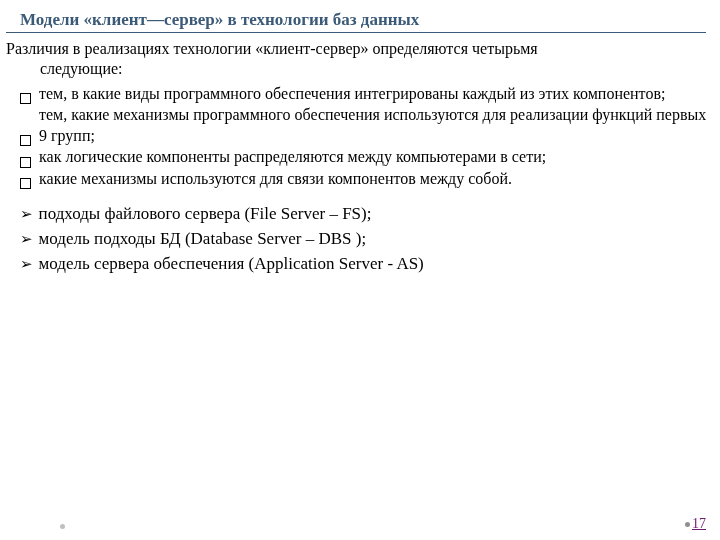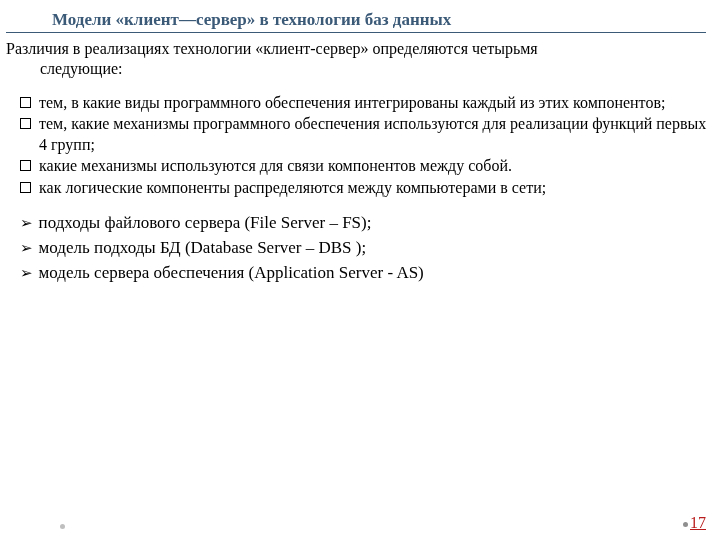--- a/index.html
+++ b/index.html
@@ -9,50 +9,49 @@
     font-family: "Times New Roman", Times, serif;
     color: #000;
     overflow: hidden;
     position: relative;
   }
   .title {
     color: #3b5a78;
     font-weight: bold;
     font-size: 17px;
     padding: 10px 16px 2px 20px;
-    margin-left: 32px;
   }
   .divider {
     height: 1px;
     background: #3b5a78;
     margin: 0 14px 6px 6px;
   }
   .content {
     padding: 0 10px 0 6px;
     font-size: 16px;
     line-height: 1.28;
   }
   .intro {
-    margin-bottom: 13px;
+    margin-bottom: 4px;
   }
   .intro .lead {
     display: block;
   }
   .intro .factors {
     display: block;
     margin-left: 34px;
   }
   ul.qlist {
     list-style: none;
     margin-left: 14px;
     margin-bottom: 14px;
   }
   ul.qlist li {
     display: flex;
-    align-items: flex-start;
+    align-items: flex-end;
     margin-bottom: 1px;
   }
   ul.qlist li .bullet {
     width: 11px; height: 11px;
     border: 1.4px solid #000;
     flex: none;
     margin-top: 4px;
     margin-right: 8px;
   }
   ul.qlist li .txt { flex: 1; }
@@ -72,22 +71,22 @@
   ul.alist li .arrow {
     flex: none;
     margin-right: 6px;
     font-size: 15px;
     line-height: 22px;
   }
   ul.alist li .atxt { flex: 1; line-height: 22px; }
   .pagenum {
     position: absolute;
     bottom: 8px; right: 14px;
-    color: #b91c1c;
-    font-size: 16px;
+    color: #701a75;
+    font-size: 14px;
     text-decoration: underline;
   }
   .pagenum::before {
     content: "";
     display: inline-block;
     width: 5px; height: 5px;
     background: #8f8f8f;
     border-radius: 50%;
     vertical-align: middle;
     margin-right: 2px;
@@ -113,29 +112,29 @@
     <span class="factors">следующие:</span>
   </div>
 
   <ul class="qlist">
     <li>
       <span class="bullet"></span>
       <span class="txt">тем, в какие виды программного обеспечения интегрированы каждый из этих компонентов;</span>
     </li>
     <li>
       <span class="bullet"></span>
-      <span class="txt">тем, какие механизмы программного обеспечения  используются для реализации функций первых 4 групп;</span>
+      <span class="txt">тем, какие механизмы программного обеспечения  используются для реализации функций первых 9 групп;</span>
+    </li>
+    <li>
+      <span class="bullet"></span>
+      <span class="txt">как логические компоненты распределяются между компьютерами в сети;</span>
     </li>
     <li>
       <span class="bullet"></span>
       <span class="txt">какие механизмы используются для связи компонентов между собой.</span>
-    </li>
-    <li>
-      <span class="bullet"></span>
-      <span class="txt">как логические компоненты распределяются между компьютерами в сети;</span>
     </li>
   </ul>
 
 
   <ul class="alist">
     <li>
       <span class="arrow">➢</span>
       <span class="atxt">подходы файлового сервера    (File Server – FS);</span>
     </li>
     <li>

